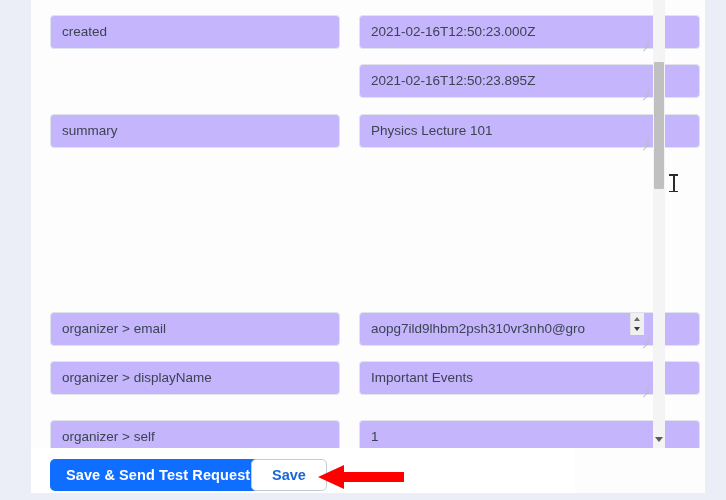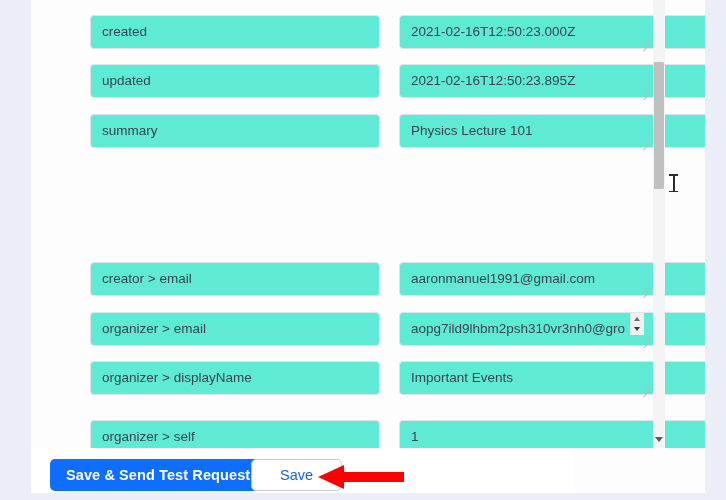--- a/index.html
+++ b/index.html
@@ -56,29 +56,28 @@
     width: 620px;
     height: 34px;
   }
   .fld {
     position: absolute;
     top: 0;
     box-sizing: border-box;
     height: 34px;
     border: 1px solid #dfe3ea;
     border-radius: 4px;
-    background: #5eead4;
+    background: #c4b5fd;
     color: #3c4450;
     font-size: 13.5px;
     line-height: 16px;
     padding: 8px 10px 0 11px;
     overflow: hidden;
     white-space: nowrap;
     text-overflow: clip;
-    margin-left: 40px;
   }
   .fld.key {
     left: 0;
     width: 290px;
   }
   .fld.val {
     left: 309px;
     width: 341px;
     white-space: pre-wrap;
     word-break: break-all;
@@ -231,28 +230,28 @@
     font-size: 14.5px;
     font-weight: 700;
     letter-spacing: .1px;
     cursor: pointer;
   }
   #btn-secondary {
     position: absolute;
     left: 220px;
     top: 11px;
     height: 32px;
-    padding: 0 28px;
+    padding: 0 20px;
     border: 1px solid #c4ccd6;
     border-radius: 5px;
     background: #ffffff;
     color: #1765d6;
     font-family: "Liberation Sans", sans-serif;
     font-size: 14.5px;
-    font-weight: 400;
+    font-weight: 700;
     cursor: pointer;
   }
 
   
   #red-arrow {
     position: absolute;
     left: 318px;
     top: 464px;
     width: 86px;
     height: 26px;
@@ -272,50 +271,40 @@
         <div class="fld key">created</div>
         <div class="fld val">2021-02-16T12:50:23.000Z</div>
         <div class="grip" style="left:590px;top:23px">
             <i></i>
             <i></i>
             <i></i>
           </div>
       </div>
 
       <div class="row" style="top:64px">
-        <div class="fld key">updated</div>
         <div class="fld val">2021-02-16T12:50:23.895Z</div>
         <div class="grip" style="left:590px;top:23px">
             <i></i>
             <i></i>
             <i></i>
           </div>
       </div>
 
       <div class="row" style="top:114px">
         <div class="fld key">summary</div>
         <div class="fld val">Physics Lecture 101</div>
         <div class="grip" style="left:590px;top:23px">
             <i></i>
             <i></i>
             <i></i>
           </div>
       </div>
 
 
 
-      <div class="row" style="top:262px">
-        <div class="fld key">creator &gt; email</div>
-        <div class="fld val">aaronmanuel1991@gmail.com</div>
-        <div class="grip" style="left:590px;top:23px">
-            <i></i>
-            <i></i>
-            <i></i>
-          </div>
-      </div>
 
       <div class="row" style="top:312px">
         <div class="fld key">organizer &gt; email</div>
         <div class="fld val" style="padding-right:17px">aopg7ild9lhbm2psh310vr3nh0@gro</div>
         <div class="minisb" style="left:580px;height:22px">
           <span class="arw up"></span>
           <span class="arw dn strong"></span>
         </div>
         <div class="grip" style="left:590px;top:23px">
             <i></i>

